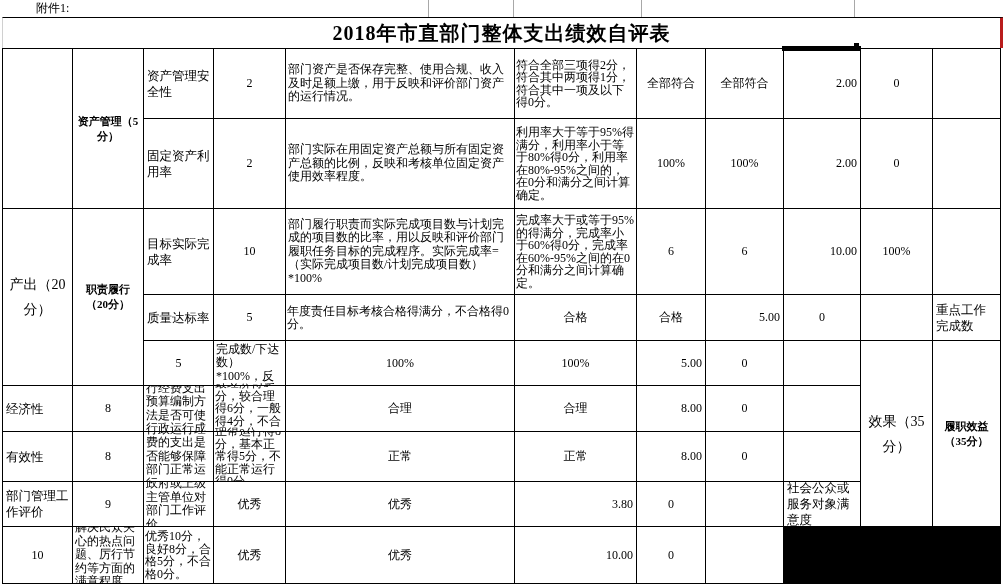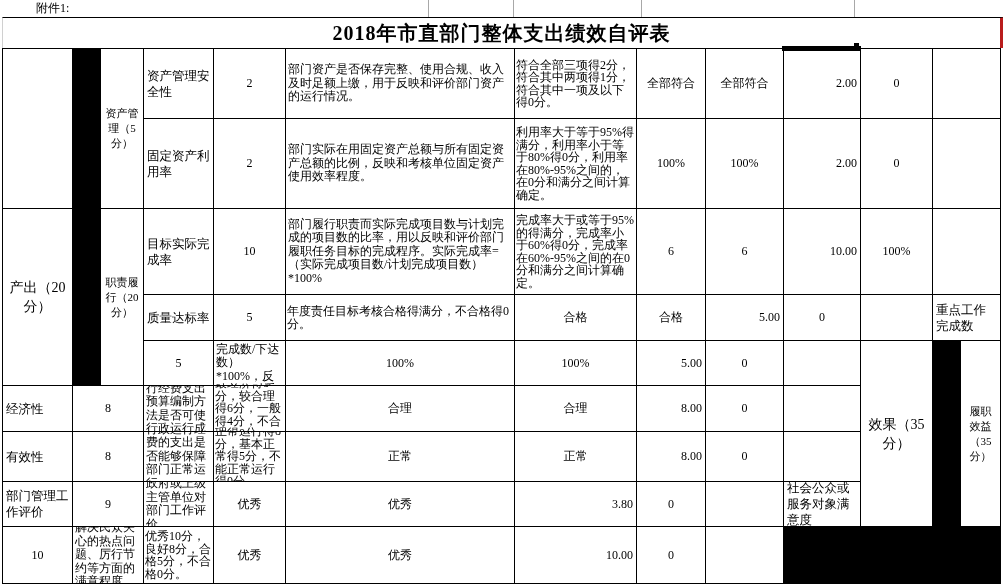--- a/index.html
+++ b/index.html
@@ -20,22 +20,22 @@
     display:grid; background:#000; gap:1px; border:1px solid #000;
     grid-template-columns:69px 70px 69px 71px 228px 121px 68px 77px 76px 71px 67px;
     grid-template-rows:69px 89px 85px 45px 44px 45px 49px 44px 1fr;
     font-family:"Liberation Serif", serif;
   }
   .c { background:#fff; overflow:hidden; display:flex; align-items:center; font-size:12px; }
   .center { justify-content:center; text-align:center; }
   .left { justify-content:flex-start; text-align:left; padding:1px 3px; }
   .right { justify-content:flex-end; text-align:right; padding-right:3px; }
   .rs2 { grid-row:span 2; } .rs3 { grid-row:span 3; } .rs4 { grid-row:span 4; }
-  .cat { font-size:14px; line-height:19px; padding:0 6px; }
-  .sub { font-size:11px; font-weight:normal; line-height:15px; padding:0 4px;margin-left:28px; }
+  .cat { font-size:14px; line-height:25px; padding:0 6px; }
+  .sub { font-size:11px; font-weight:bold; line-height:15px; padding:0 4px; }
   .ind { font-size:12.5px; line-height:16px; }
   .desc { font-size:12px; line-height:13.5px; padding:1px 2px; }
   .crit { font-size:12px; line-height:12.5px; padding:1px 1px; }
   .selection-border { position:absolute; left:782px; top:46px; width:79px; height:5px; background:#000; }
   .selection-handle { position:absolute; left:854px; top:43px; width:5px; height:4px; background:#000; }
 </style>
 </head>
 <body>
 
 <div class="screen">

